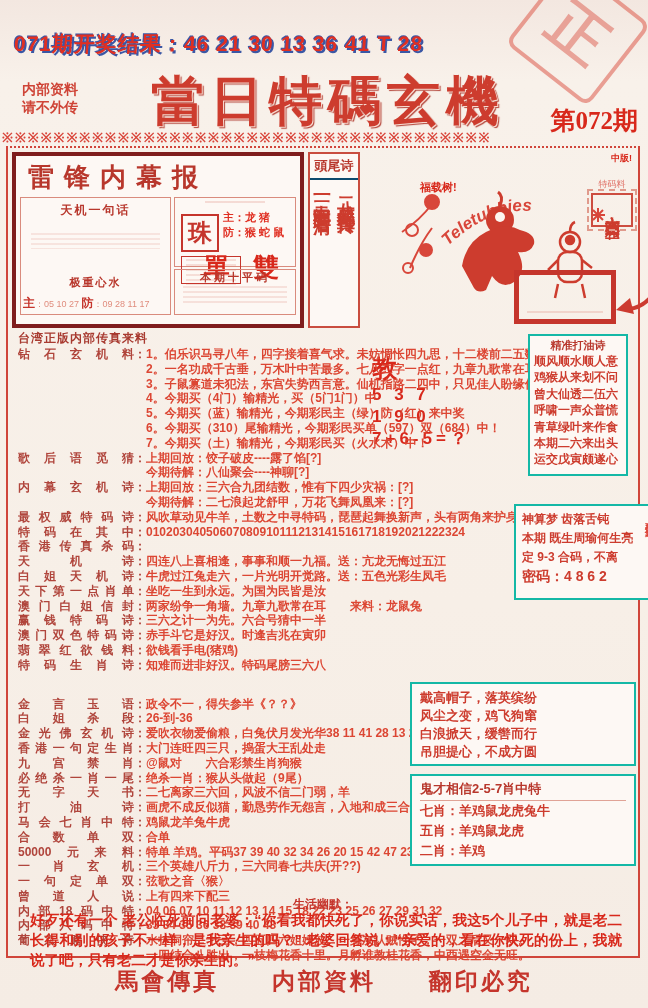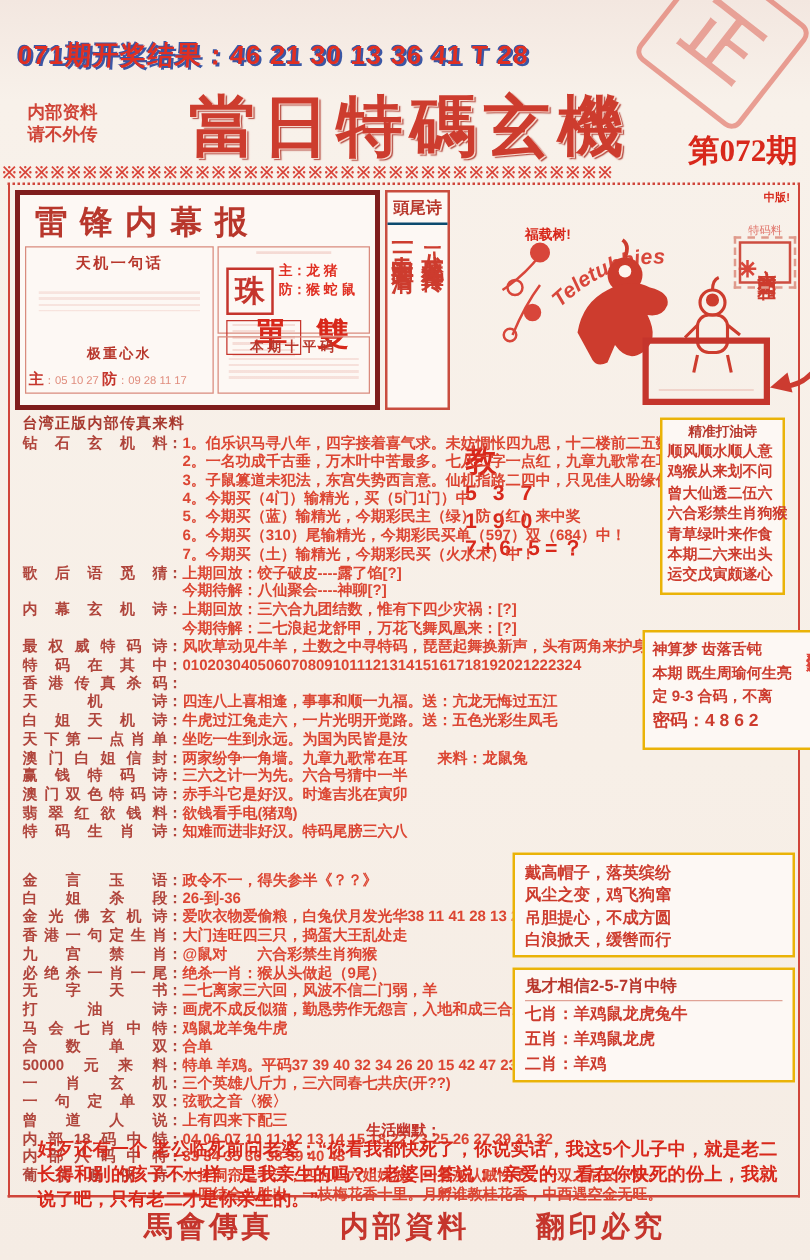--- a/index.html
+++ b/index.html
@@ -97,21 +97,21 @@
   
   .rows{position:absolute;left:10px;top:182px;width:612px;}
   .src-note{font-size:12px;font-weight:900;color:#a83a30;letter-spacing:1px;}
   .row{display:flex;align-items:flex-start;font-size:12px;line-height:14.8px;}
   .row-label{width:116px;flex:none;font-weight:900;color:#b0453c;text-align:justify;text-align-last:justify;white-space:nowrap;overflow:hidden;}
   .row-colon{flex:none;font-weight:900;color:#b0453c;}
   .row-body{flex:1;color:#dc4633;font-weight:700;}
   .row-body div{white-space:nowrap;}
   .gap{height:24px;}
   
-  .rbox{position:absolute;border:2px solid #eab308;background:#fdf8f4;box-sizing:border-box;}
+  .rbox{position:absolute;border:2px solid #14b8a6;background:#fdf8f4;box-sizing:border-box;}
   .dayou{left:520px;top:186px;width:100px;height:142px;padding:2px 4px;}
   .dayou .t{text-align:center;font-size:11px;font-weight:900;color:#b8372c;}
   .dayou .l{font-size:12px;font-weight:700;color:#cd3c2e;line-height:16.4px;white-space:nowrap;}
   .shensuan{left:478px;top:356px;width:150px;height:96px;padding:4px 6px;margin-left:28px;}
   .shensuan .l{font-size:12px;font-weight:900;color:#cd3c2e;line-height:19px;white-space:nowrap;}
   .shensuan .code{font-size:14px;}
   .shen-side{position:absolute;right:2px;top:6px;writing-mode:vertical-rl;text-orientation:upright;
     font-size:13px;font-weight:900;color:#d8281b;opacity:.85;
     font-family:"Liberation Serif","DejaVu Serif",serif;}
   .gaomao{left:402px;top:534px;width:226px;height:84px;padding:5px 8px;}
@@ -481,41 +481,41 @@
         </div>
       </div>
   </div>
 
   <div class="rbox dayou">
     <div class="t">精准打油诗</div>
     <div id="dayou-lines">
         <div class="l">顺风顺水顺人意</div>
         <div class="l">鸡猴从来划不问</div>
         <div class="l">曾大仙透二伍六</div>
-        <div class="l">六合彩禁生肖狗猴</div>
+        <div class="l">呼啸一声众普慌</div>
         <div class="l">青草绿叶来作食</div>
         <div class="l">本期二六来出头</div>
         <div class="l">运交戊寅颇遂心</div>
       </div>
   </div>
 
   <div class="rbox shensuan">
     <div class="shen-side">入梦神码</div>
     <div class="l">神算梦 齿落舌钝</div>
     <div class="l">本期 既生周瑜何生亮</div>
     <div class="l">定 9-3 合码，不离</div>
     <div class="l code"><span>密码：</span><span>4 8 6 2</span></div>
   </div>
 
   <div class="rbox gaomao">
     <div id="gaomao-lines">
         <div class="l">戴高帽子，落英缤纷</div>
         <div class="l">风尘之变，鸡飞狗窜</div>
+        <div class="l">白浪掀天，缓辔而行</div>
         <div class="l">吊胆提心，不成方圆</div>
-        <div class="l">白浪掀天，缓辔而行</div>
       </div>
   </div>
 
   <div class="rbox guicai">
     <div class="t">鬼才相信2-5-7肖中特</div>
     <div id="guicai-lines">
         <div class="l">七肖：羊鸡鼠龙虎兔牛</div>
         <div class="l">五肖：羊鸡鼠龙虎</div>
         <div class="l">二肖：羊鸡</div>
       </div>

